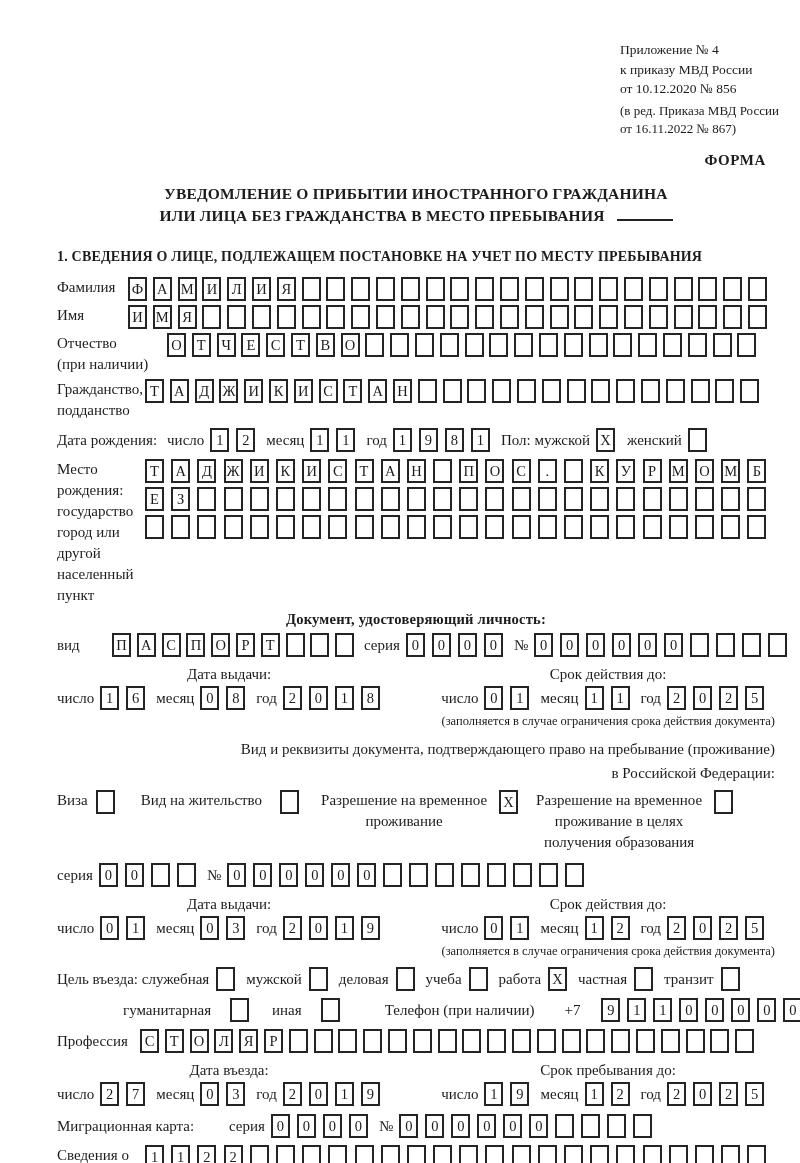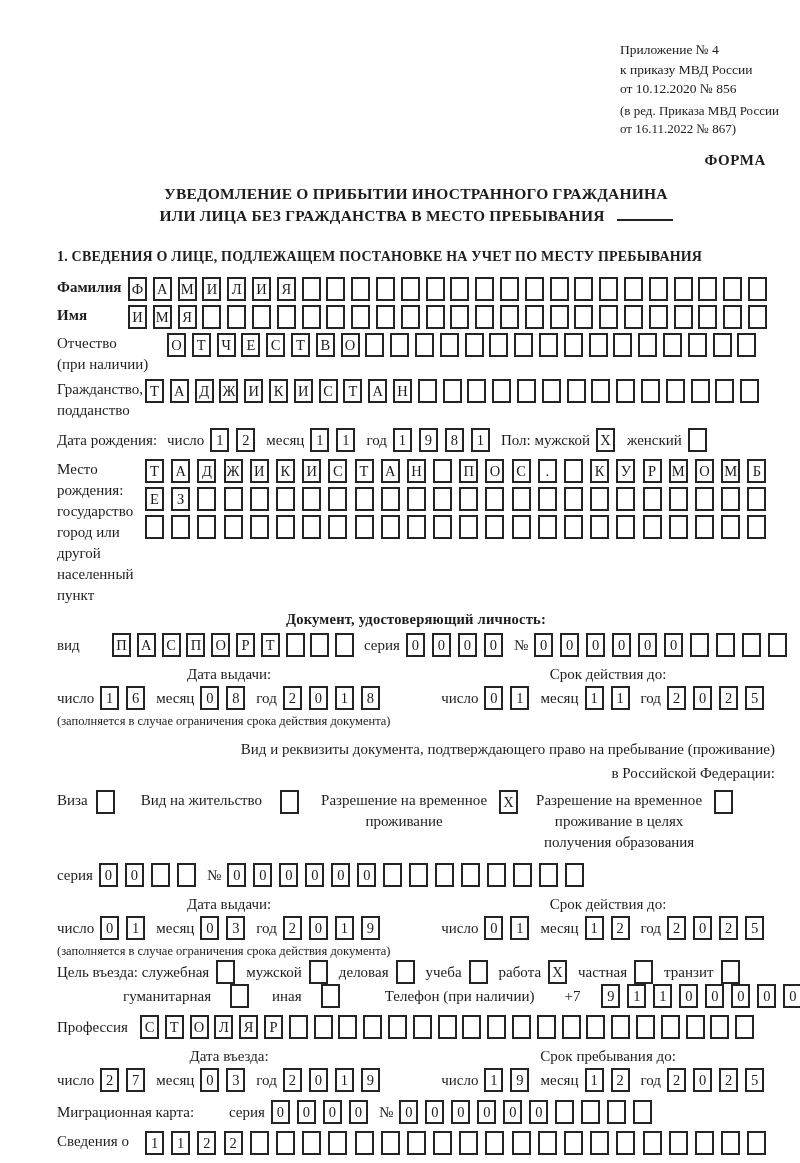--- a/index.html
+++ b/index.html
@@ -16,21 +16,21 @@
   .forma{text-align:right;padding-right:9px;font-weight:bold;font-size:15px;letter-spacing:0.6px;margin-top:14px;}
 
   .title{text-align:center;font-weight:bold;font-size:15.5px;line-height:22px;margin-top:14px;letter-spacing:0.2px;}
   .blank{display:inline-block;width:56px;height:14px;border-bottom:2.5px solid #222;margin-left:12px;}
 
   .sec{font-weight:bold;font-size:14px;margin-top:22px;letter-spacing:0.2px;white-space:nowrap;}
 
   .row{display:flex;align-items:flex-start;margin-top:4px;}
   .lbl{flex:none;line-height:21px;}
   .lbl div{line-height:21px;}
-  .w71{width:71px;font-weight:bold;} .w108{width:110px;} .w86{width:88px;} .w53{width:55px;} .w85{width:83px;} .w165{width:168px;}
+  .w71{width:71px;} .w108{width:110px;} .w86{width:88px;} .w53{width:55px;} .w85{width:83px;} .w165{width:168px;}
 
   .cells{display:flex;flex-wrap:nowrap;}
   .cell{
     box-sizing:border-box;flex:none;width:19px;height:24px;border:2px solid #242424;
     margin-right:5.8px;text-align:center;font-size:14.5px;line-height:20px;background:#fff;
   }
   .cells.wide .cell{margin-right:7.2px;}
   .cells.sp .cell{margin-right:7px;}
   .cells.cb .cell{margin-right:0;}
   .cellcol .cells{margin-bottom:4px;}
@@ -41,33 +41,33 @@
   
   .daterow{display:flex;margin-top:8px;}
   .dategrp.left{width:352px;}
   .dategrp.right{margin-left:40px;}
   .dg-head{text-align:center;line-height:19px;}
   .dg-cells{display:flex;align-items:flex-start;margin-top:2px;}
   .dg-cells .wd{margin:0 6px 0 0;}
   .dg-cells .cells{margin-right:4px;}
 
   .note{font-size:12.5px;line-height:17px;}
-  .note.right{margin-top:3px;}
+  .note.right{text-align:right;margin-top:3px;}
 
   .intro{line-height:22px;margin-top:8px;text-align:right;}
 
   
   .vrow{display:flex;align-items:flex-start;margin-top:6px;}
   .v-item{display:flex;align-items:flex-start;}
   .v-lines{text-align:center;line-height:21px;}
   .gap8{margin-left:8px;} .gap12{margin-left:12px;} .gap18{margin-left:18px;}
   .gap22{margin-left:22px;} .gap26{margin-left:26px;}
 
   
-  .prow{display:flex;align-items:center;flex-wrap:nowrap;}
+  .prow{display:flex;align-items:center;margin-top:7px;flex-wrap:nowrap;}
   .prow .pl{line-height:24px;white-space:nowrap;}
   .prow .cells{margin-left:7px;}
   .prow .pl + .cells{margin-right:11px;}
   .indent65{margin-left:66px;gap:12px;}
 </style>
 </head>
 <body>
 
 <div class="page">
 

